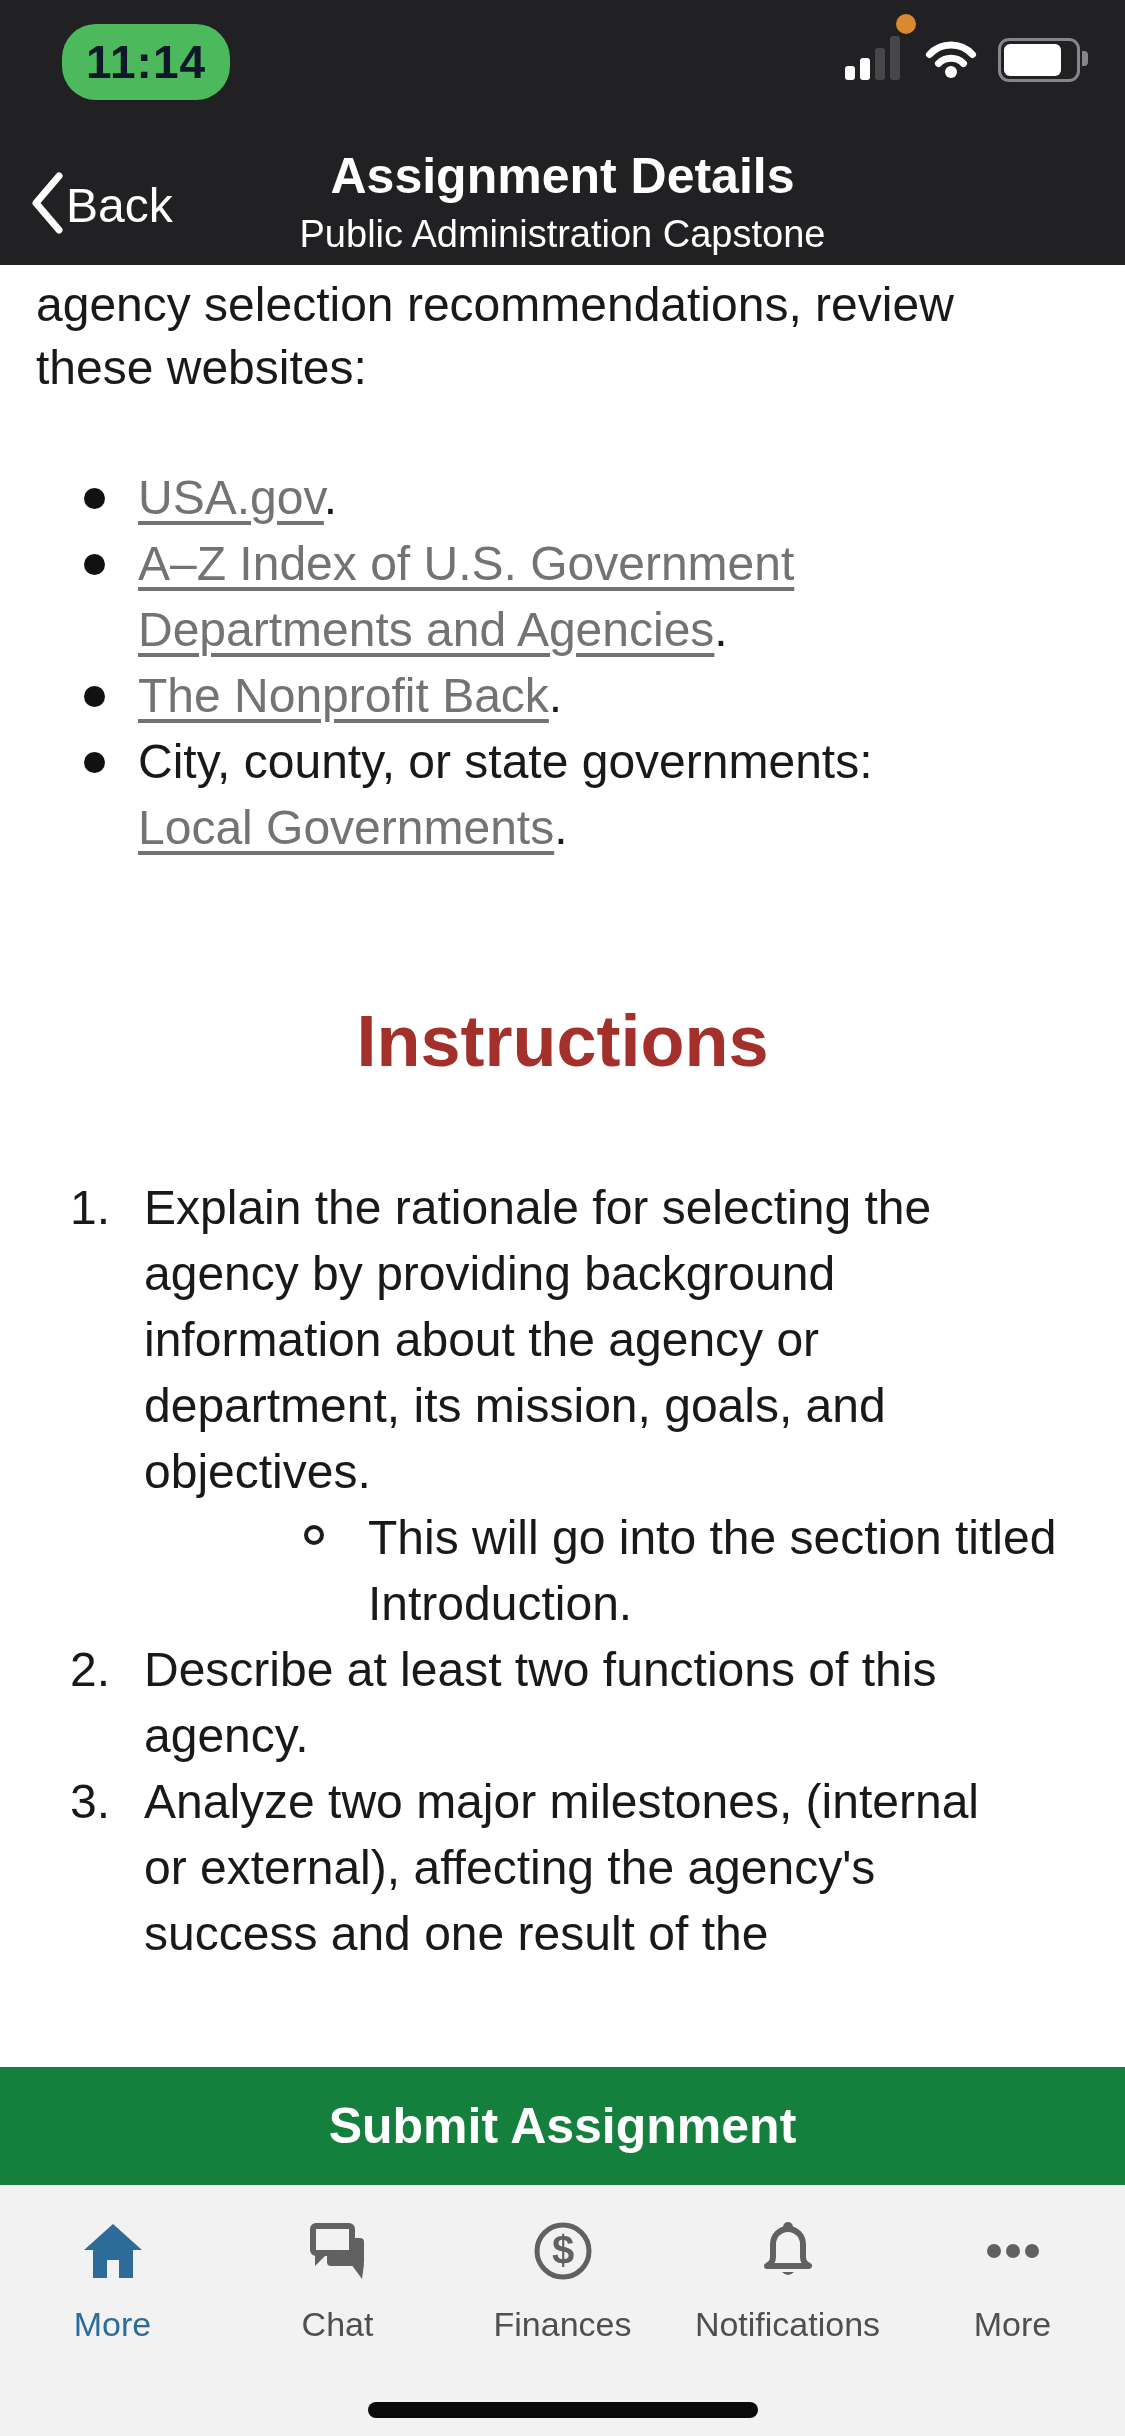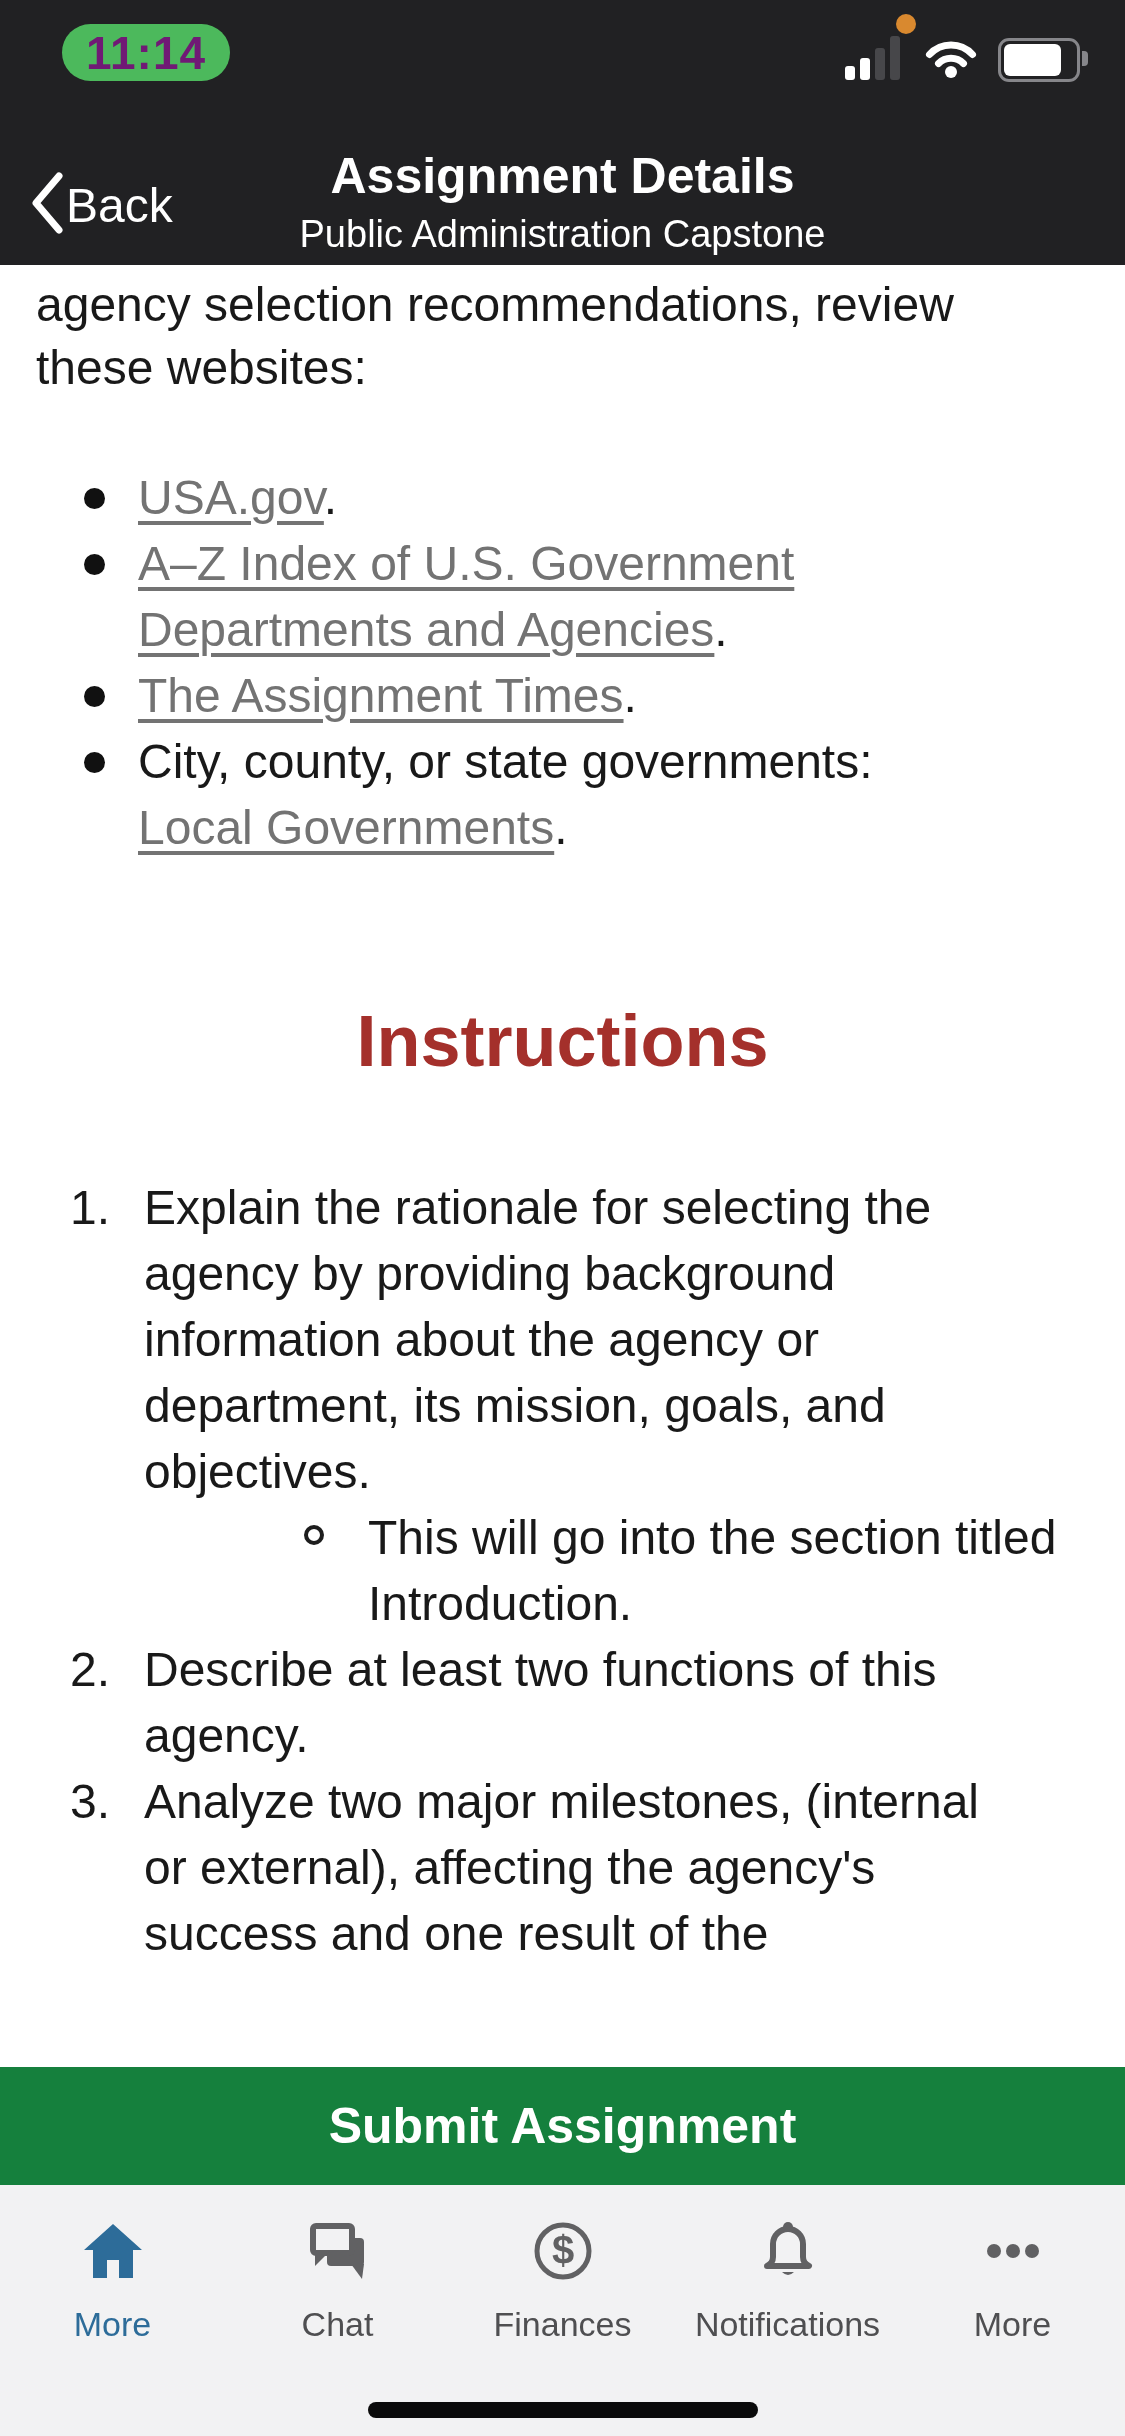--- a/index.html
+++ b/index.html
@@ -6,24 +6,24 @@
   .phone {
     position:relative; width:1125px; height:2436px; margin:0 auto;
     background:#ffffff; overflow:hidden;
     font-family:"Liberation Sans","DejaVu Sans",sans-serif;
     -webkit-font-smoothing:antialiased;
   }
 
   
   .header { position:absolute; top:0; left:0; right:0; height:265px; background:#212123; color:#fff; z-index:5; }
   .time-pill {
-    position:absolute; left:62px; top:24px; width:168px; height:57px;
+    position:absolute; left:62px; top:24px; width:168px; height:76px;
     background:#4cb95c; border-radius:34px;
     display:flex; align-items:center; justify-content:center;
-    font-size:46px; font-weight:700; color:#701a75; letter-spacing:1px;
+    font-size:46px; font-weight:700; color:#0f172a; letter-spacing:1px;
   }
   .rec-dot { position:absolute; left:896px; top:14px; width:20px; height:20px; border-radius:50%; background:#d9892f; }
   .signal { position:absolute; left:845px; top:36px; height:44px; display:flex; align-items:flex-end; gap:5px; }
   .signal i { display:block; width:10px; border-radius:3px; }
   .signal i:nth-child(1){ height:14px; background:#fff; }
   .signal i:nth-child(2){ height:22px; background:#fff; }
   .signal i:nth-child(3){ height:32px; background:#47474a; }
   .signal i:nth-child(4){ height:44px; background:#47474a; }
   .wifi { position:absolute; left:922px; top:32px; }
   .battery { position:absolute; left:998px; top:38px; width:76px; height:38px; border:3px solid #86868a; border-radius:11px; }
@@ -147,21 +147,21 @@
           <span class="bullet-col">
             <span class="bullet-dot"></span>
           </span>
           <div class="li-body"><span class="link">A–Z Index of U.S. Government
 Departments and Agencies</span><span>.</span></div>
         </li>
         <li class="link-item">
           <span class="bullet-col">
             <span class="bullet-dot"></span>
           </span>
-          <div class="li-body"><span class="link">The Assignment Times</span><span>.</span></div>
+          <div class="li-body"><span class="link">The Nonprofit Back</span><span>.</span></div>
         </li>
         <li class="link-item">
           <span class="bullet-col">
             <span class="bullet-dot"></span>
           </span>
           <div class="li-body"><span>City, county, or state governments:
 </span><span class="link">Local Governments</span><span>.</span></div>
         </li>
       </ul>
 

